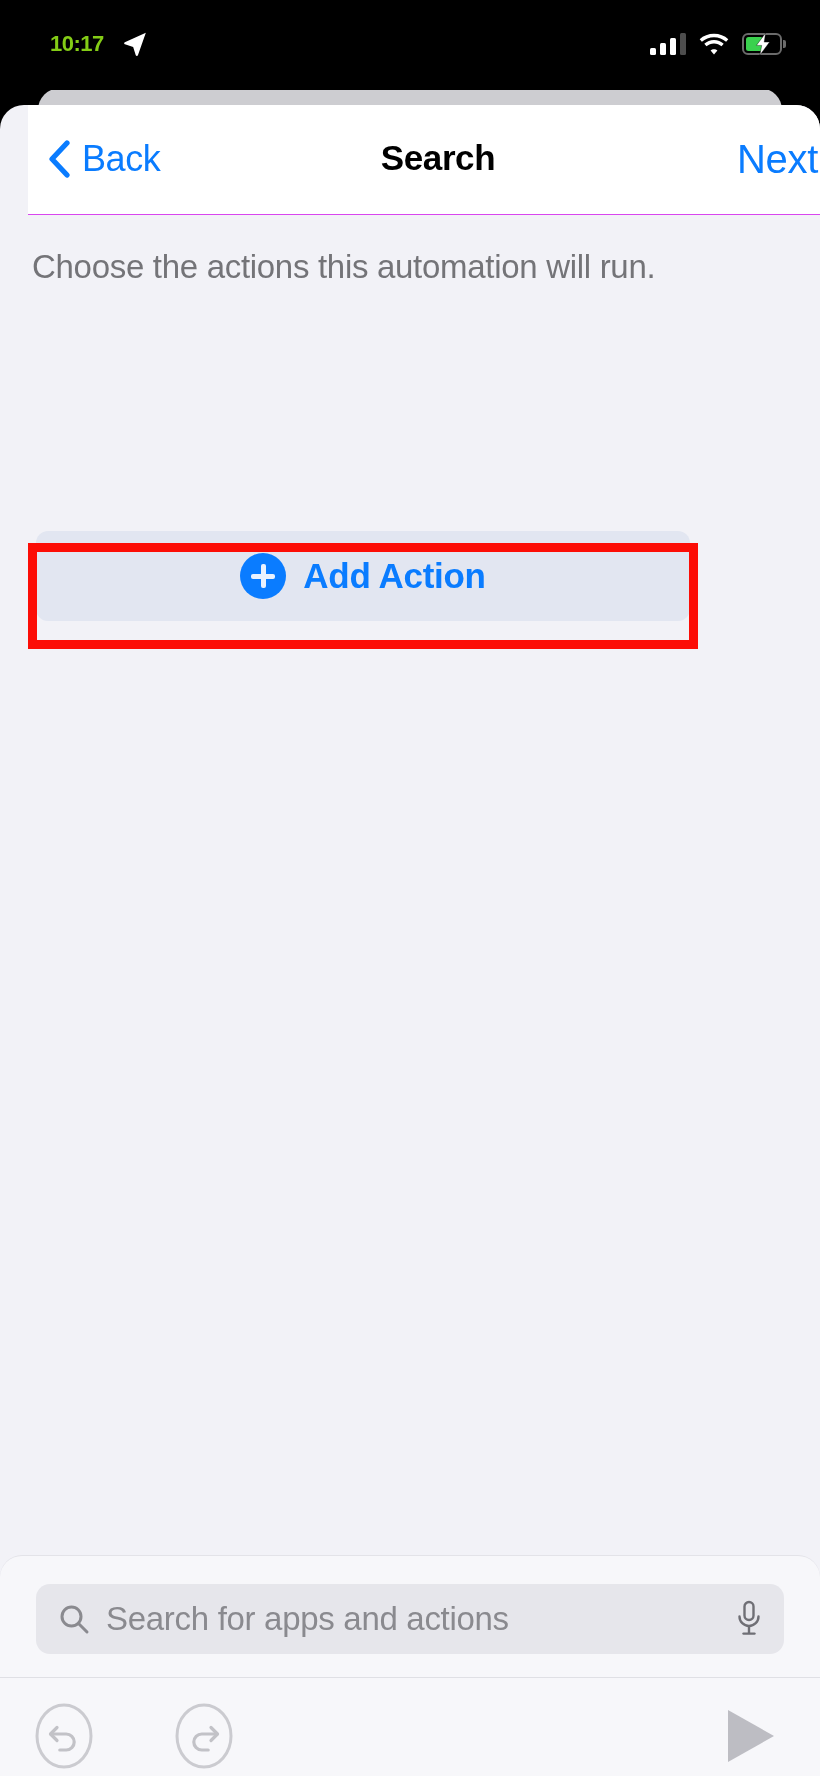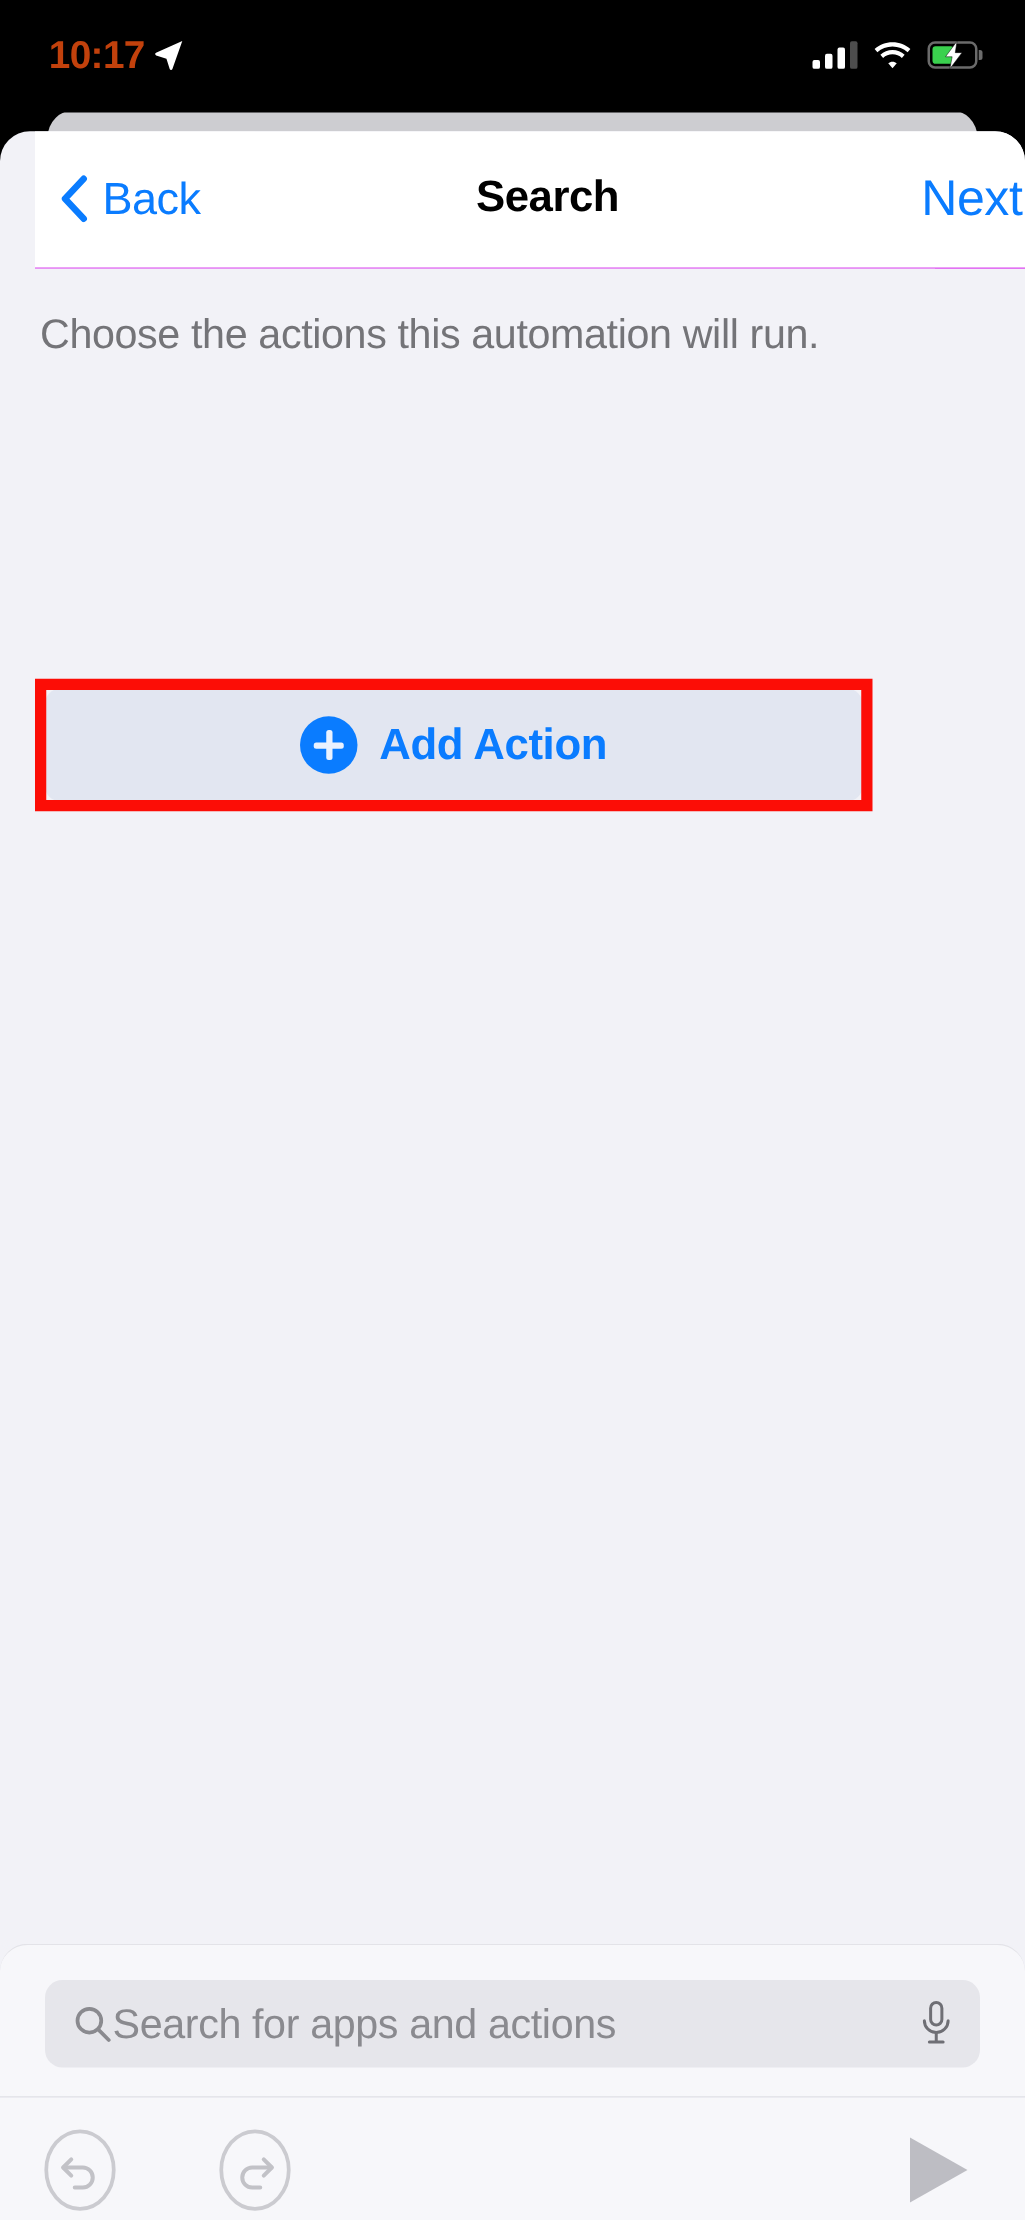--- a/index.html
+++ b/index.html
@@ -24,24 +24,24 @@
   #status-bar {
     position: absolute;
     top: 0; left: 0;
     width: 820px;
     height: 90px;
     background: #000;
     z-index: 40;
   }
   #status-time {
     position: absolute;
-    left: 39px;
+    left: 50px;
     top: 24px;
-    color: #c2410c;
-    font-size: 31px;
+    color: #84cc16;
+    font-size: 22px;
     font-weight: bold;
     letter-spacing: -0.5px;
     line-height: 40px;
   }
   #loc-arrow {
     position: absolute;
     left: 122px;
     top: 30px;
     width: 26px;
     height: 26px;
@@ -186,21 +186,21 @@
     width: 670px;
     height: 106px;
     border: 9px solid #fc0d06;
     z-index: 25;
     pointer-events: none;
   }
 
   #add-action-button {
     position: absolute;
     left: 36px;
-    top: 336px;
+    top: 316px;
     width: 654px;
     height: 90px;
     background: #e2e6f1;
     border-radius: 12px;
     display: flex;
     align-items: center;
     justify-content: center;
     gap: 17px;
     z-index: 20;
   }
@@ -252,20 +252,21 @@
     height: 70px;
     background: #e6e6eb;
     border-radius: 14px;
     display: flex;
     align-items: center;
     padding: 0 22px;
   }
   #search-icon { width: 32px; height: 32px; flex: none; }
   #search-input-placeholder {
     flex: 1;
+    margin-left: 16px;
     color: #8a8a8f;
     font-size: 33px;
     letter-spacing: -0.3px;
   }
   #mic-icon { width: 26px; height: 38px; flex: none; }
 
   
   #bottom-toolbar {
     position: absolute;
     left: 0;

